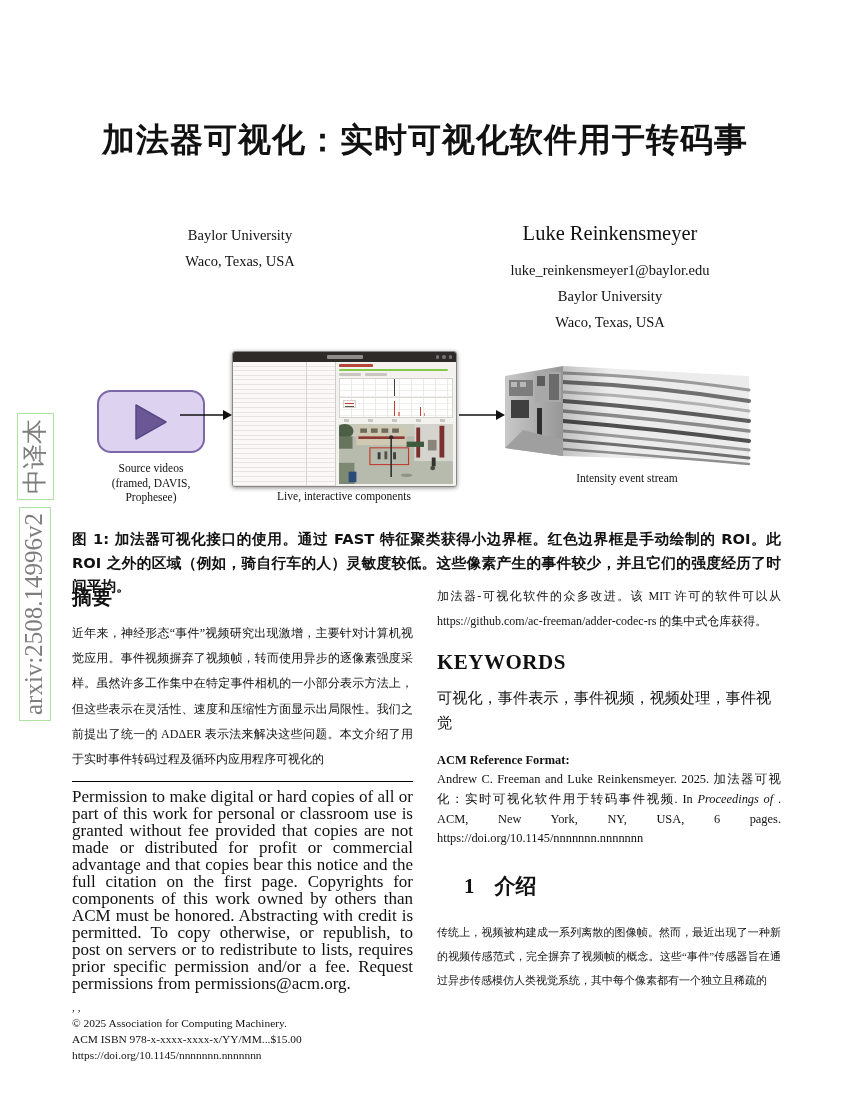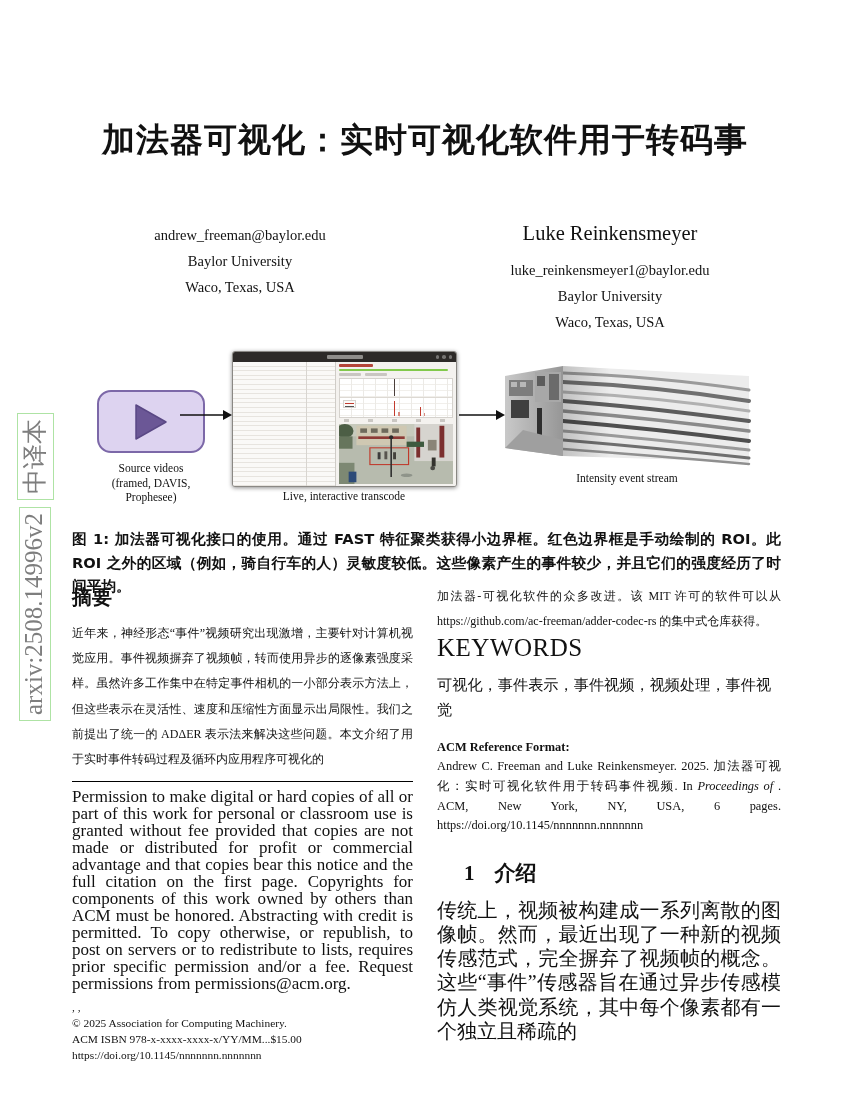--- a/index.html
+++ b/index.html
@@ -90,45 +90,44 @@
   
   .col { position:absolute; top:584px; }
   .col-left  { left:72px;  width:341px; }
   .col-right { left:437px; width:344px; }
   .h-cjk { font-family:"DejaVu Sans","Liberation Sans",sans-serif; font-weight:700; font-size:20px; margin-bottom:10px; }
   .body-p { font-size:12px; line-height:25.2px; text-align:justify; }
   .rule { margin-top:9px; border-top:1.3px solid #000; width:100%; }
   .footnote { margin-top:6px; font-size:17px; line-height:17px; text-align:justify; }
   .fn-line { font-size:11.4px; line-height:16px; }
   .fn-conf { margin-top:7px; }
-  .kw-head { margin-top:0; font-size:25px; font-weight:400; letter-spacing:.5px; }
+  .kw-head { margin-top:16px; font-size:21px; font-weight:700; letter-spacing:.5px; }
   .kw-line { margin-top:10px; font-size:15.2px; line-height:25px; }
   .ref-head { margin-top:18px; font-size:12.4px; font-weight:700; }
   .ref-body { margin-top:2px; font-size:12.4px; line-height:19.6px; text-align:justify; }
   .ref-body .it { font-style:italic; }
   .sec-head { margin-top:23px; font-size:21px; font-weight:700;
               font-family:"DejaVu Sans","Liberation Sans",sans-serif;margin-left:27px; }
   .sec-head .num { font-family:"Liberation Serif",serif; margin-right:20px; }
-  .intro-p { margin-top:11px; font-size:20px; line-height:24.2px; text-align:justify; }
+  .intro-p { margin-top:20px; font-size:11px; line-height:24.2px; text-align:justify; }
 </style>
 </head>
 <body>
 
 <div class="arxiv-strip">
   <span class="arxiv-box">arxiv:2508.14996v2</span>
   <span class="arxiv-box">中译本</span>
 </div>
 
 <h1 class="paper-title">
   <span>加法器可视化：实时可视化软件用于转码事</span><br>
 </h1>
 
 <div class="authors">
   <div class="author">
-    <div class="author-line">andrew_freeman@baylor.edu</div>
     <div class="author-line">Baylor University</div>
     <div class="author-line">Waco, Texas, USA</div>
   </div>
   <div class="author">
     <div class="author-name">Luke Reinkensmeyer</div>
     <div class="author-line">luke_reinkensmeyer1@baylor.edu</div>
     <div class="author-line">Baylor University</div>
     <div class="author-line">Waco, Texas, USA</div>
   </div>
 </div>
@@ -211,21 +210,21 @@
           <circle cx="54" cy="15" r="2.2" fill="#2c2c2c"></circle>
           <rect x="96" y="38" width="4" height="10" fill="#33332e"></rect>
           <circle cx="97" cy="50" r="2.5" fill="#2e2e2a" opacity=".8"></circle>
           <rect x="10" y="54" width="8" height="12" fill="#2c4a78"></rect>
           <ellipse cx="70" cy="58" rx="6" ry="2" fill="#8f948a"></ellipse>
         </svg>
       </div>
     </div>
   </div>
 </div>
-<div class="fig-label lbl-app">Live, interactive transcode</div>
+<div class="fig-label lbl-app">Live, interactive components</div>
 
 <svg class="arrow-svg" style="left:459px;top:409px" width="46" height="12">
   <line x1="0" y1="6" x2="37" y2="6" stroke="#111" stroke-width="1.6"></line>
   <polygon points="37,1 46,6 37,11" fill="#111"></polygon>
 </svg>
 
 <div class="stream-wrap">
   <svg viewBox="0 0 248 108" preserveAspectRatio="none">
     <defs>
       <linearGradient id="frontg" x1="0" y1="0" x2="1" y2="0">

